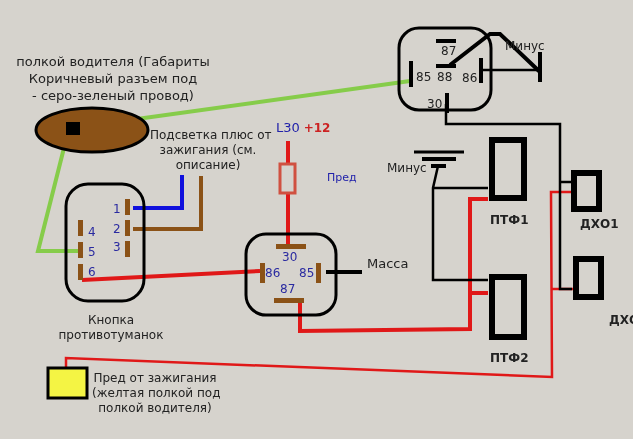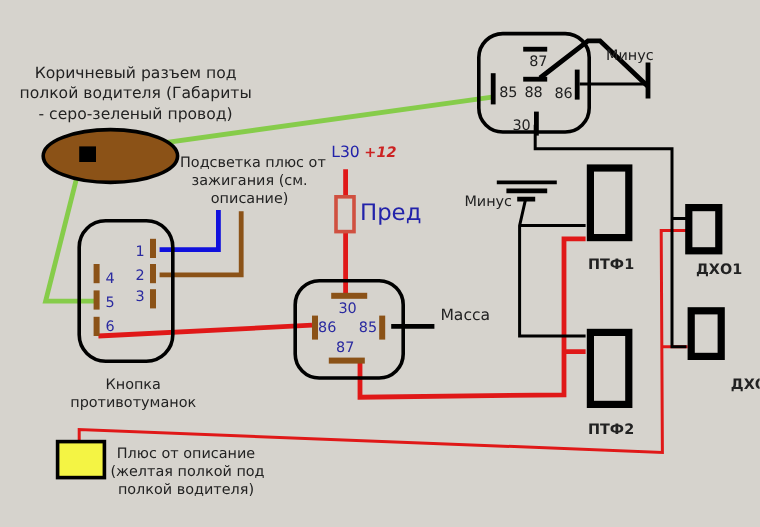--- a/index.html
+++ b/index.html
@@ -2,21 +2,21 @@
 <html><head>
 <meta charset="utf-8">
 <style>
   html, body { margin: 0; padding: 0; }
   body { width: 633px; height: 439px; background: #d6d3cd; overflow: hidden; position: relative; font-family: "DejaVu Sans", sans-serif; }
   #diagram { position: absolute; left: 0; top: 0; width: 633px; height: 439px; }
   .lbl { position: absolute; font-size: 12px; color: #222; line-height: 15px; text-align: center; white-space: nowrap; }
   .lbl-lg { font-size: 13px; line-height: 17px; }
   .bold { font-weight: bold; font-size: 12px; color: #222; }
   .blue { color: #2222aa; text-align: center; }
-  .red { color: #cc2222; font-weight: bold; font-style: italic; }
+  .red { color: #cc2222; font-weight: bold; }
   .pin { font-size: 12px; color: #222; position: absolute; }
   .pin-b { font-size: 12px; color: #2a2aa0; position: absolute; }
 </style>
 </head>
 <body>
 
 <svg id="diagram" viewBox="0 0 633 439" xmlns="http://www.w3.org/2000/svg">
 
   <polyline points="72,128 410,81" fill="none" stroke="#86cc4a" stroke-width="4"></polyline>
   <polyline points="68,132 38,251 80,251" fill="none" stroke="#86cc4a" stroke-width="4"></polyline>
@@ -78,49 +78,49 @@
   <rect x="492" y="140" width="32" height="58" fill="none" stroke="#000" stroke-width="6"></rect>
   <rect x="492" y="277" width="32" height="60" fill="none" stroke="#000" stroke-width="6"></rect>
 
   <rect x="574" y="173" width="25" height="36" fill="none" stroke="#000" stroke-width="6"></rect>
   <rect x="576" y="259" width="25" height="38" fill="none" stroke="#000" stroke-width="6"></rect>
 
   <rect x="48" y="368" width="39" height="30" fill="#f4f444" stroke="#000" stroke-width="3"></rect>
 </svg>
 
 <div class="lbl lbl-lg" style="left:8px; top:53px; width:210px;">
+  <div>полкой водителя (Габариты</div>
   <div>Коричневый разъем под</div>
-  <div>полкой водителя (Габариты</div>
   <div>- серо-зеленый провод)</div>
 </div>
 
 <div class="lbl" style="left:150px; top:128px; width:116px;">
   <div>Подсветка плюс от</div>
   <div>зажигания (см.</div>
   <div>описание)</div>
 </div>
 
 <div class="lbl" style="left:276px; top:120px;">
   <span class="blue" style="font-size:13px;">L30</span>
   <span class="red" style="font-size:12px;">+12</span>
 </div>
 
-<div class="lbl blue" style="left:300px; top:170px; font-size:19px;">Пред</div>
+<div class="lbl blue" style="left:327px; top:170px; font-size:11px;">Пред</div>
 
 <div class="lbl" style="left:505px; top:39px; font-size:12px;">Минус</div>
 <div class="lbl" style="left:387px; top:161px; font-size:12px;">Минус</div>
 <div class="lbl" style="left:367px; top:256px; font-size:13px;text-align:center;">Масса</div>
 
 <div class="lbl" style="left:56px; top:313px; width:110px;">
   <div>Кнопка</div>
   <div>противотуманок</div>
 </div>
 
 <div class="lbl" style="left:92px; top:371px; width:126px;">
-  <div>Плюс от описание</div>
+  <div>Пред от зажигания</div>
   <div>(желтая полкой под</div>
   <div>полкой водителя)</div>
 </div>
 
 <div class="lbl bold" style="left:490px; top:213px;">ПТФ1</div>
 <div class="lbl bold" style="left:490px; top:351px;">ПТФ2</div>
 <div class="lbl bold" style="left:580px; top:207px;margin-top:10px;">ДХО1</div>
 <div class="lbl bold" style="left:581px; top:313px;margin-left:28px;">ДХО2</div>
 
 <span class="pin" style="left:441px; top:44px;">87</span>

